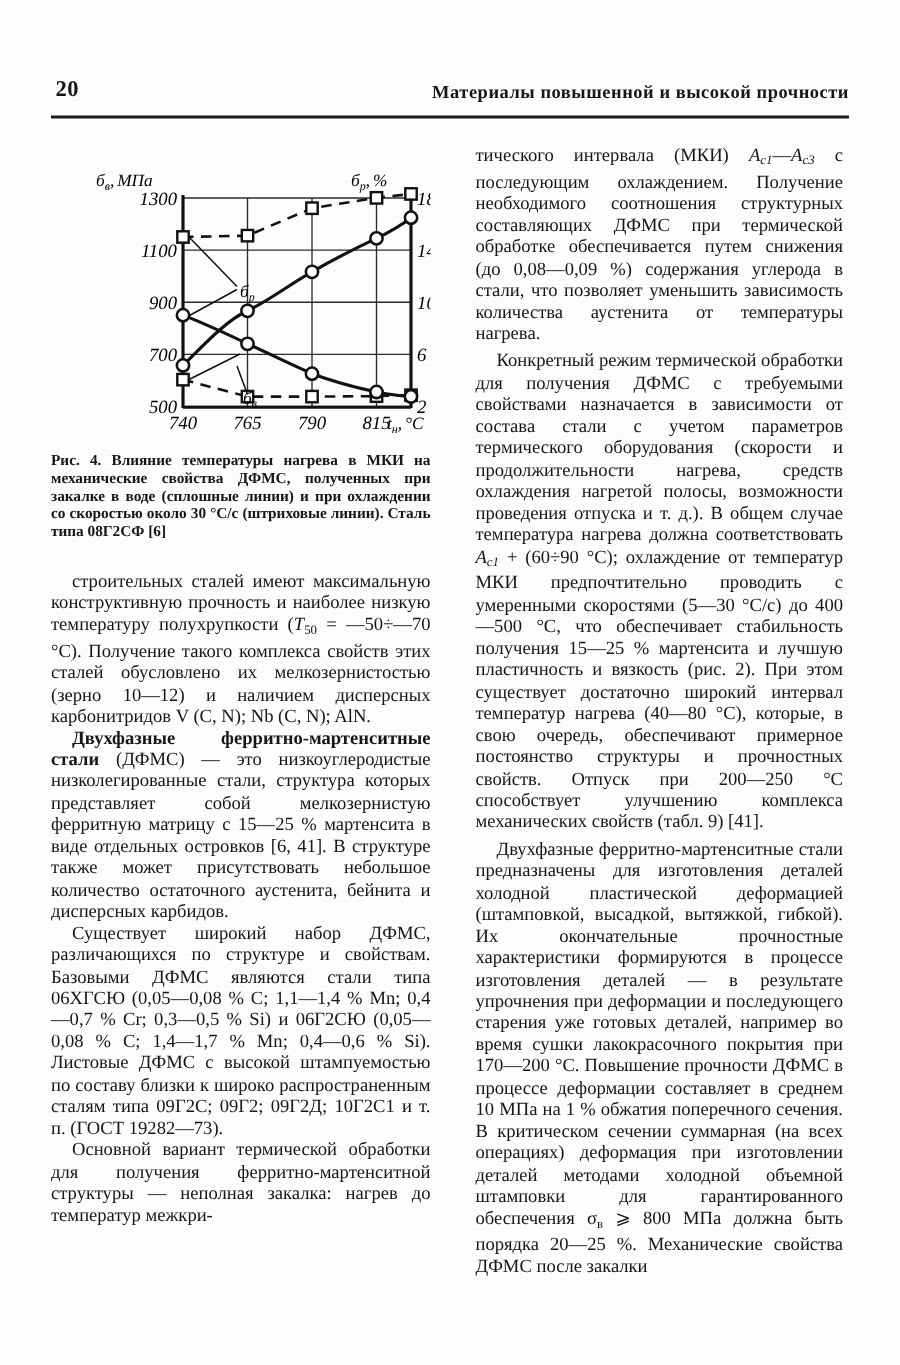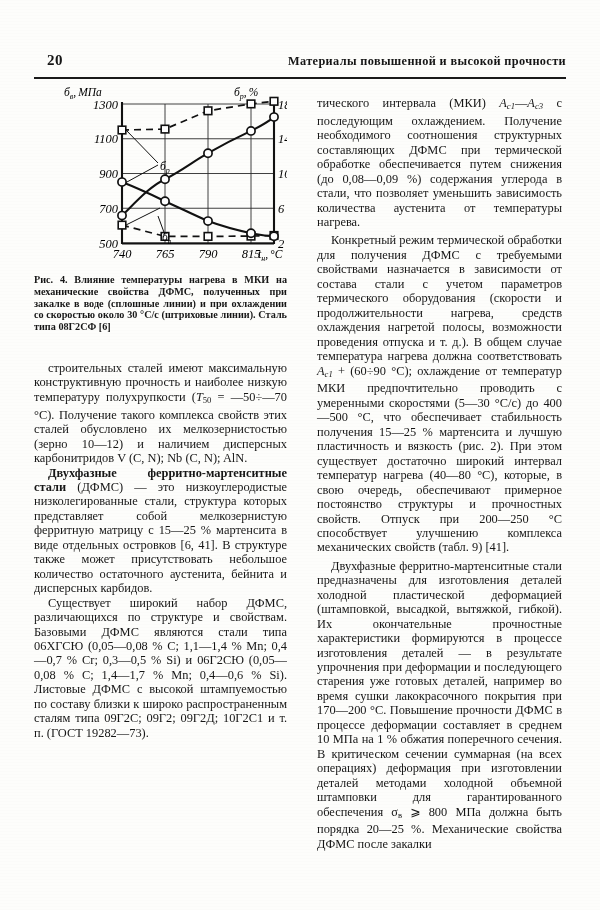--- a/index.html
+++ b/index.html
@@ -20,21 +20,21 @@
     background:
       repeating-linear-gradient(0deg, rgba(0,0,0,0.012) 0 1px, rgba(0,0,0,0) 1px 3px);
     opacity:.7;
   }
 
   
   .runhead{
     position:absolute;left:34px;top:52px;width:532px;height:20px;
   }
   .folio{
-    position:absolute;left:13px;top:0;
+    position:absolute;left:3px;top:0;
     font-family:"Liberation Serif", serif;
     font-weight:bold;font-size:15px;letter-spacing:.4px;
   }
   .runtitle{
     position:absolute;left:0;right:0;top:2px;text-align:right;
     font-weight:bold;font-size:12.3px;letter-spacing:.35px;
     font-family:"Liberation Serif", serif;
   }
   .rule{
     position:absolute;left:34px;top:77px;width:532px;height:2px;background:#1a1a1a;
@@ -50,31 +50,31 @@
   }
   .col-right{left:313px;}
   .col p{margin:4px;text-indent:14px;}
   .col p.noind{text-indent:0;}
   b{font-weight:bold;}
   .sub{font-size:8.6px;vertical-align:-0.28em;font-style:italic;}
   .subr{font-size:8.6px;vertical-align:-0.28em;}
   .it{font-style:italic;}
 
   
-  .figure{position:absolute;left:34px;top:80px;width:253px;}
+  .figure{position:absolute;left:34px;top:108px;width:253px;}
   .figbox{position:relative;width:253px;height:190px;}
   .figcap{
     margin-top:4px;
     font-size:10.2px;line-height:11.8px;font-weight:bold;
     text-align:justify;text-justify:inter-word;
   }
   .figcap .lead{font-weight:bold;}
 
   .body-left{
-    position:absolute;left:34px;top:361px;width:253px;
+    position:absolute;left:34px;top:380px;width:253px;
     font-size:12.4px;line-height:14.45px;text-align:justify;
   }
   .body-left p{margin:0;text-indent:14px;}
 
   svg{display:block;}
   svg text{font-family:"Liberation Serif", serif;}
 </style>
 </head>
 <body>
 
@@ -209,20 +209,21 @@
     </div>
   </div>
 
   <div class="body-left">
     <p class="noind">строительных сталей имеют максимальную конструктивную прочность и наиболее низкую температуру полухрупкости (<span class="it">T</span><span class="subr">50</span> = —50÷—70 °C). Получение такого комплекса свойств этих сталей обусловлено их мелкозернистостью (зерно 10—12) и наличием дисперсных карбонитридов V (C, N); Nb (C, N); AlN.</p>
 
     <p><b>Двухфазные ферритно-мартенситные стали</b> (ДФМС) — это низкоуглеродистые низколегированные стали, структура которых представляет собой мелкозернистую ферритную матрицу с 15—25 % мартенсита в виде отдельных островков [6, 41]. В структуре также может присутствовать небольшое количество остаточного аустенита, бейнита и дисперсных карбидов.</p>
 
     <p>Существует широкий набор ДФМС, различающихся по структуре и свойствам. Базовыми ДФМС являются стали типа 06ХГСЮ (0,05—0,08 % C; 1,1—1,4 % Mn; 0,4—0,7 % Cr; 0,3—0,5 % Si) и 06Г2СЮ (0,05—0,08 % C; 1,4—1,7 % Mn; 0,4—0,6 % Si). Листовые ДФМС с высокой штампуемостью по составу близки к широко распространенным сталям типа 09Г2С; 09Г2; 09Г2Д; 10Г2С1 и т. п. (ГОСТ 19282—73).</p>
 
+    <p>Основной вариант термической обработки для получения ферритно-мартенситной структуры — неполная закалка: нагрев до температур межкри-</p>
   </div>
 
   <div class="col col-right">
     <p class="noind">тического интервала (МКИ) <span class="it">A</span><span class="sub">c1</span>—<span class="it">A</span><span class="sub">c3</span> с последующим охлаждением. Получение необходимого соотношения структурных составляющих ДФМС при термической обработке обеспечивается путем снижения (до 0,08—0,09 %) содержания углерода в стали, что позволяет уменьшить зависимость количества аустенита от температуры нагрева.</p>
 
     <p>Конкретный режим термической обработки для получения ДФМС с требуемыми свойствами назначается в зависимости от состава стали с учетом параметров термического оборудования (скорости и продолжительности нагрева, средств охлаждения нагретой полосы, возможности проведения отпуска и т. д.). В общем случае температура нагрева должна соответствовать <span class="it">A</span><span class="sub">c1</span> + (60÷90 °C); охлаждение от температур МКИ предпочтительно проводить с умеренными скоростями (5—30 °С/с) до 400—500 °C, что обеспечивает стабильность получения 15—25 % мартенсита и лучшую пластичность и вязкость (рис. 2). При этом существует достаточно широкий интервал температур нагрева (40—80 °C), которые, в свою очередь, обеспечивают примерное постоянство структуры и прочностных свойств. Отпуск при 200—250 °C способствует улучшению комплекса механических свойств (табл. 9) [41].</p>
 
     <p>Двухфазные ферритно-мартенситные стали предназначены для изготовления деталей холодной пластической деформацией (штамповкой, высадкой, вытяжкой, гибкой). Их окончательные прочностные характеристики формируются в процессе изготовления деталей — в результате упрочнения при деформации и последующего старения уже готовых деталей, например во время сушки лакокрасочного покрытия при 170—200 °C. Повышение прочности ДФМС в процессе деформации составляет в среднем 10 МПа на 1 % обжатия поперечного сечения. В критическом сечении суммарная (на всех операциях) деформация при изготовлении деталей методами холодной объемной штамповки для гарантированного обеспечения σ<span class="subr">в</span> ⩾ 800 МПа должна быть порядка 20—25 %. Механические свойства ДФМС после закалки</p>
   </div>
 

